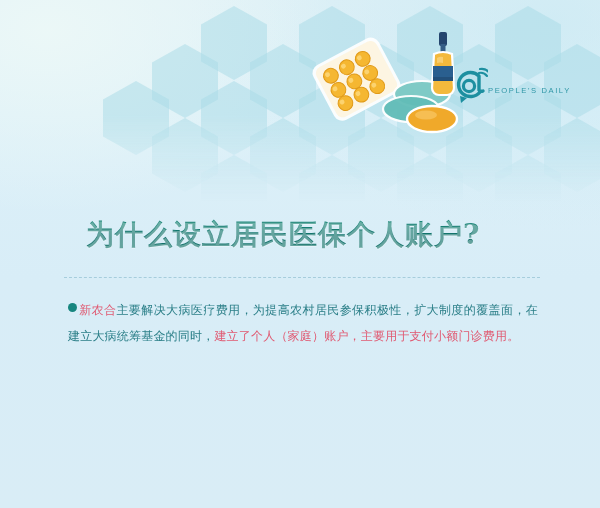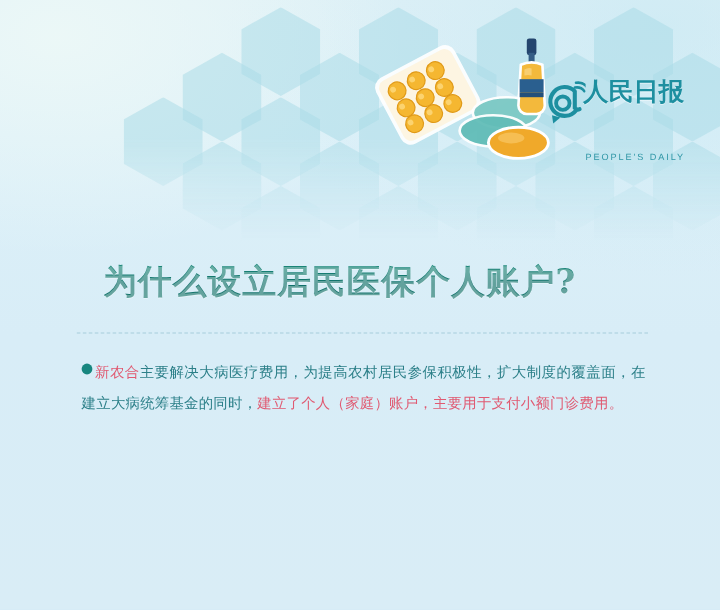--- a/index.html
+++ b/index.html
@@ -71,21 +71,21 @@
   #logo{position:absolute;left:452px;top:62px;width:126px;height:48px;}
   #logo .cn{
     position:absolute;left:34px;top:0px;
     font-family:"DejaVu Sans","Liberation Sans",sans-serif;
     font-weight:bold;font-size:21px;color:#1d8fa0;letter-spacing:0px;
     text-shadow:0 1px 0 rgba(255,255,255,.5);
   }
   #logo .en{
     position:absolute;left:36px;top:24px;
     font-family:"Liberation Sans","DejaVu Sans",sans-serif;
-    font-size:7.6px;color:#2f96a6;letter-spacing:1.6px;margin-top:40px;
+    font-size:7.6px;color:#2f96a6;letter-spacing:1.6px;
   }
 </style>
 </head>
 <body>
 
 <div id="stage">
 
   <div class="wash"></div>
 
   <div class="honeycomb">
@@ -162,21 +162,20 @@
   <div id="logo">
     <svg style="position:absolute;left:0;top:2px;" width="36" height="42" viewBox="0 0 36 42">
       <path d="M27 12 a12 12 0 1 0 1 16 M27 12 l0 14 a3.4 3.4 0 0 0 4 1" fill="none" stroke="#1d8fa0" stroke-width="3.4" stroke-linecap="round"></path>
       <circle cx="17" cy="22" r="5.6" fill="none" stroke="#1d8fa0" stroke-width="3.2"></circle>
       <path d="M8 32 l1 7 l6 -5" fill="#1d8fa0"></path>
       <g fill="none" stroke="#1d8fa0" stroke-width="2.1" stroke-linecap="round">
         <path d="M27 9 q5 -1 8 3"></path>
         <path d="M28 5 q7 -1 10 5"></path>
       </g>
     </svg>
-    <div class="cn">人民日报</div>
     <div class="en">PEOPLE'S DAILY</div>
   </div>
 
   <div id="title">为什么设立居民医保个人账户?</div>
   <div id="divider"></div>
 
   <div class="para" id="p1">
     <span class="bullet"></span><span class="runs"><span class="red">新农合</span><span class="teal">主要解决大病医疗费用，为提高农村居民参保积极性，扩大制度的覆盖面，在建立大病统筹基金的同时，</span><span class="red">建立了个人（家庭）账户，主要用于支付小额门诊费用。</span></span>
   </div>
 

